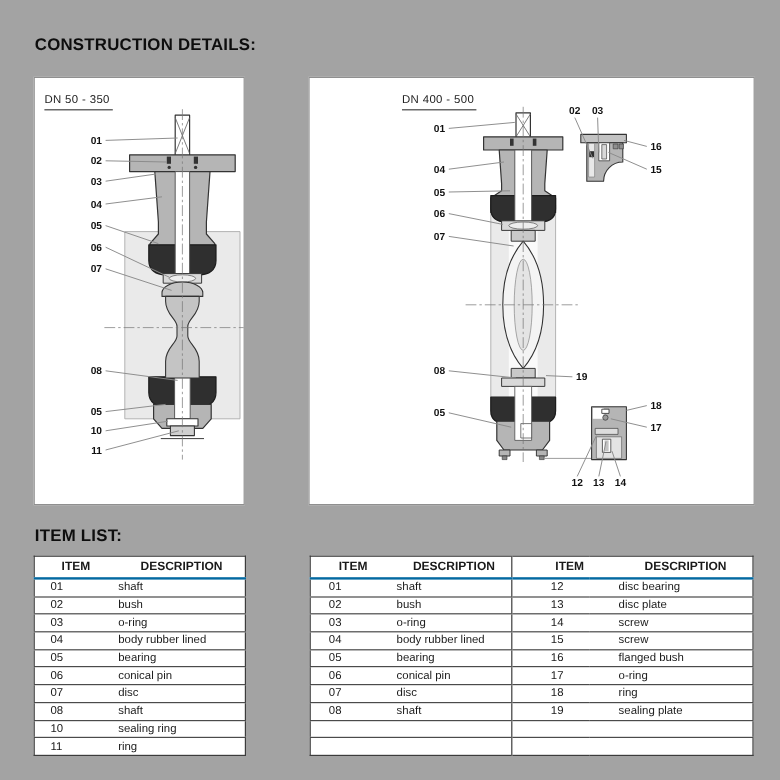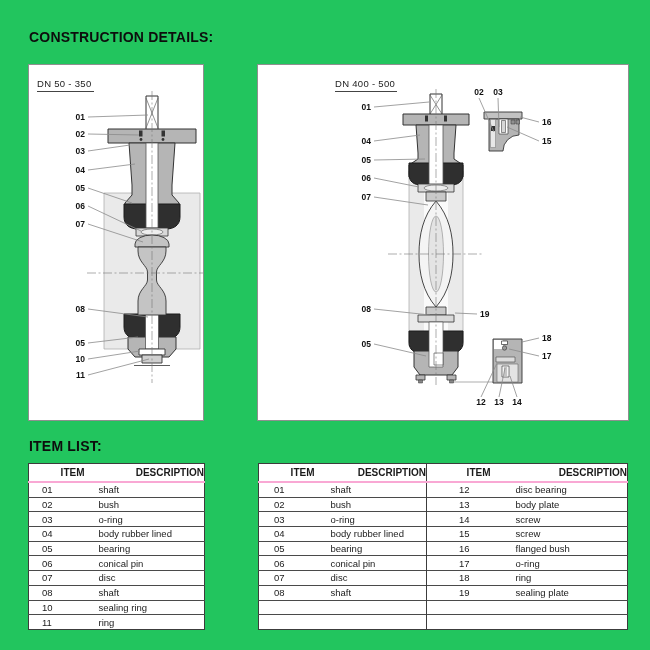--- a/index.html
+++ b/index.html
@@ -1,16 +1,16 @@
 <!DOCTYPE html>
 <html><head>
 <meta charset="utf-8">
 <style>
   html,body{margin:0;padding:0;background:#fff;}
-  .page{position:relative;width:650px;height:650px;background:#22c55e;
+  .page{position:relative;width:650px;height:650px;background:#a3a3a3;
         font-family:"Liberation Sans",sans-serif;color:#111;overflow:hidden;}
   .main-title{position:absolute;left:29px;top:29px;margin:0;
         font-size:14px;font-weight:bold;letter-spacing:.2px;color:#0d0d0d;}
   .parts-title{position:absolute;left:29px;top:438px;margin:0;
         font-size:14px;font-weight:bold;letter-spacing:.2px;color:#0d0d0d;}
   .panel{position:absolute;border:1px solid #8f8f8f;background:#fff;}
   .panel-left{left:28px;top:64px;width:174px;height:355px;}
   .panel-right{left:257px;top:64px;width:370px;height:355px;}
   .dn-label{position:absolute;top:13px;display:inline-block;
         font-size:9.5px;color:#222;letter-spacing:.3px;
@@ -18,22 +18,22 @@
   .panel-left .dn-label{left:8px;}
   .panel-right .dn-label{left:77px;}
   .panel svg{position:absolute;left:0;top:0;}
   .callout{font-family:"Liberation Sans",sans-serif;font-size:8.5px;font-weight:bold;fill:#111;}
   .leader{stroke:#8a8a8a;stroke-width:.8;fill:none;}
   .cl{stroke:#777;stroke-width:.6;stroke-dasharray:9 2.5 2 2.5;fill:none;}
   .parts-table{position:absolute;top:463px;border-collapse:collapse;table-layout:fixed;
         font-size:9.5px;color:#1a1a1a;background:#fff;border:1.5px solid #3c3c3c;}
   .t-left{left:28px;width:176px;}
   .t-right{left:258px;width:369px;}
-  .parts-table th{font-size:10px;font-weight:bold;text-align:right;height:17px;
-        border-bottom:2px solid #f9a8d4;padding:0;vertical-align:middle;}
+  .parts-table th{font-size:10px;font-weight:bold;text-align:center;height:17px;
+        border-bottom:2px solid #0369a1;padding:0;vertical-align:middle;}
   .parts-table td{height:13.7px;border-top:1px solid #4a4a4a;padding:0;
         vertical-align:middle;white-space:nowrap;overflow:hidden;}
   .t-left th.c-item,.t-left td:nth-child(1){padding-left:13px;}
   .t-left th.c-desc,.t-left td:nth-child(2){padding-left:14px;}
   .t-right th.c-item1,.t-right td:nth-child(1){padding-left:15px;}
   .t-right th.c-desc1,.t-right td:nth-child(2){padding-left:16px;}
   .t-right th.c-item2,.t-right td:nth-child(3){padding-left:32px;border-left:1px solid #3c3c3c;}
   .t-right th.c-desc2,.t-right td:nth-child(4){padding-left:25px;}
 </style>
 </head>
@@ -268,21 +268,21 @@
         <tr>
           <td>01</td>
           <td>shaft</td>
           <td>12</td>
           <td>disc bearing</td>
         </tr>
         <tr>
           <td>02</td>
           <td>bush</td>
           <td>13</td>
-          <td>body plate</td>
+          <td>disc plate</td>
         </tr>
         <tr>
           <td>03</td>
           <td>o-ring</td>
           <td>14</td>
           <td>screw</td>
         </tr>
         <tr>
           <td>04</td>
           <td>body rubber lined</td>

